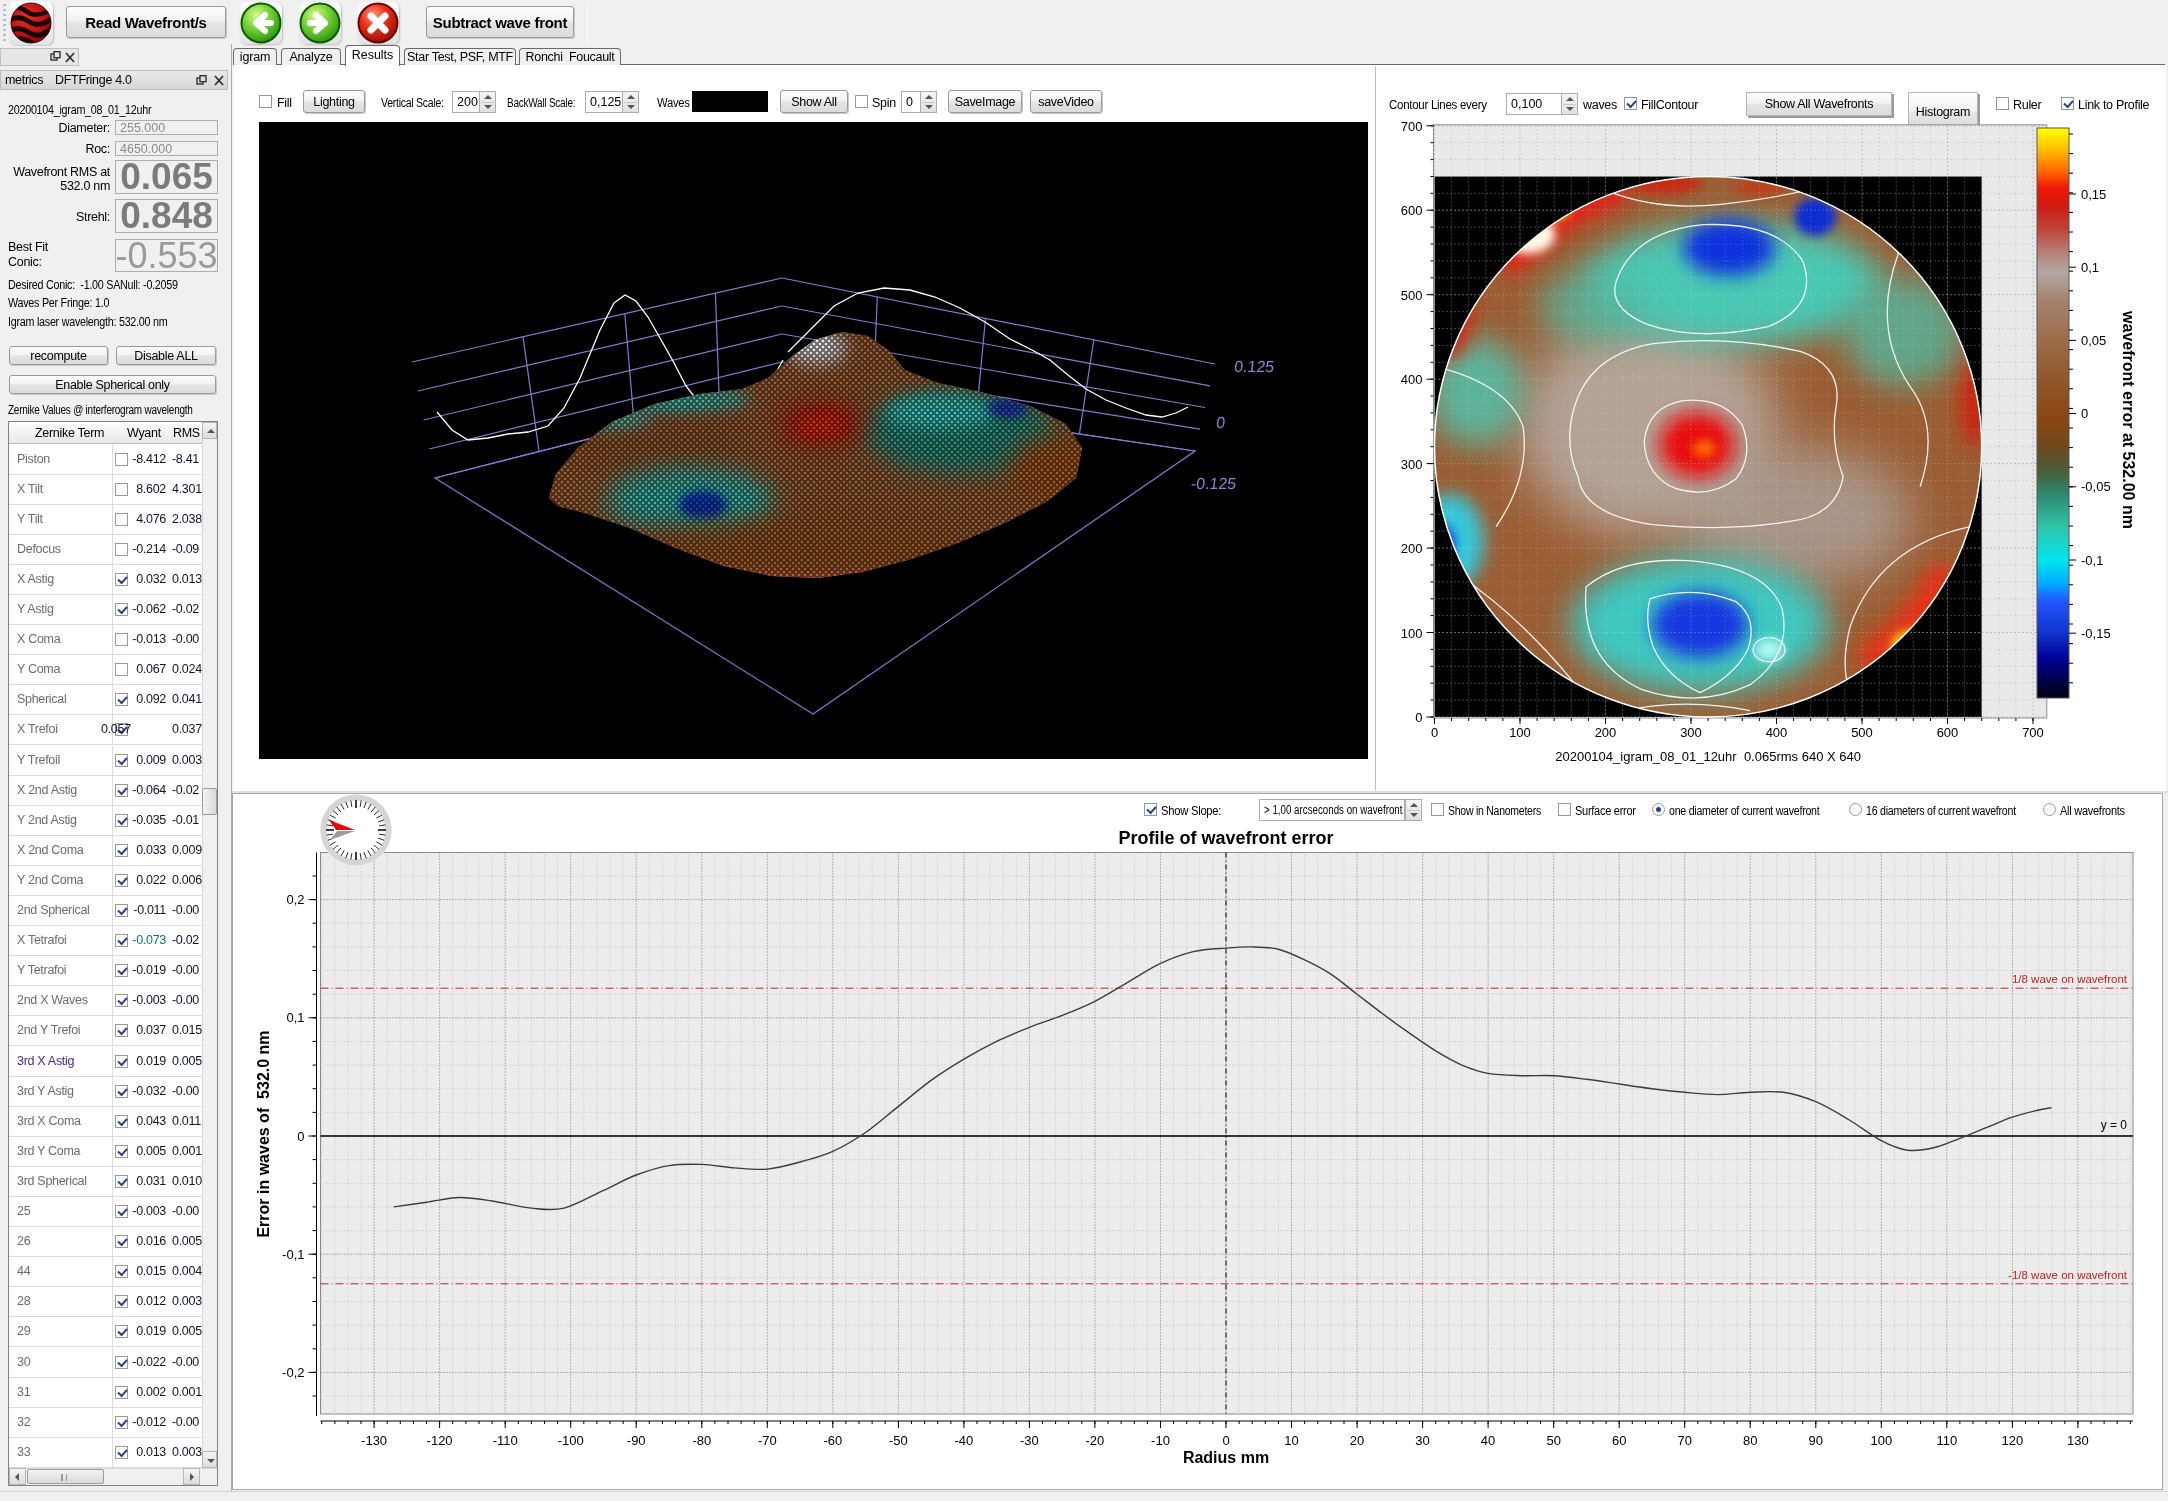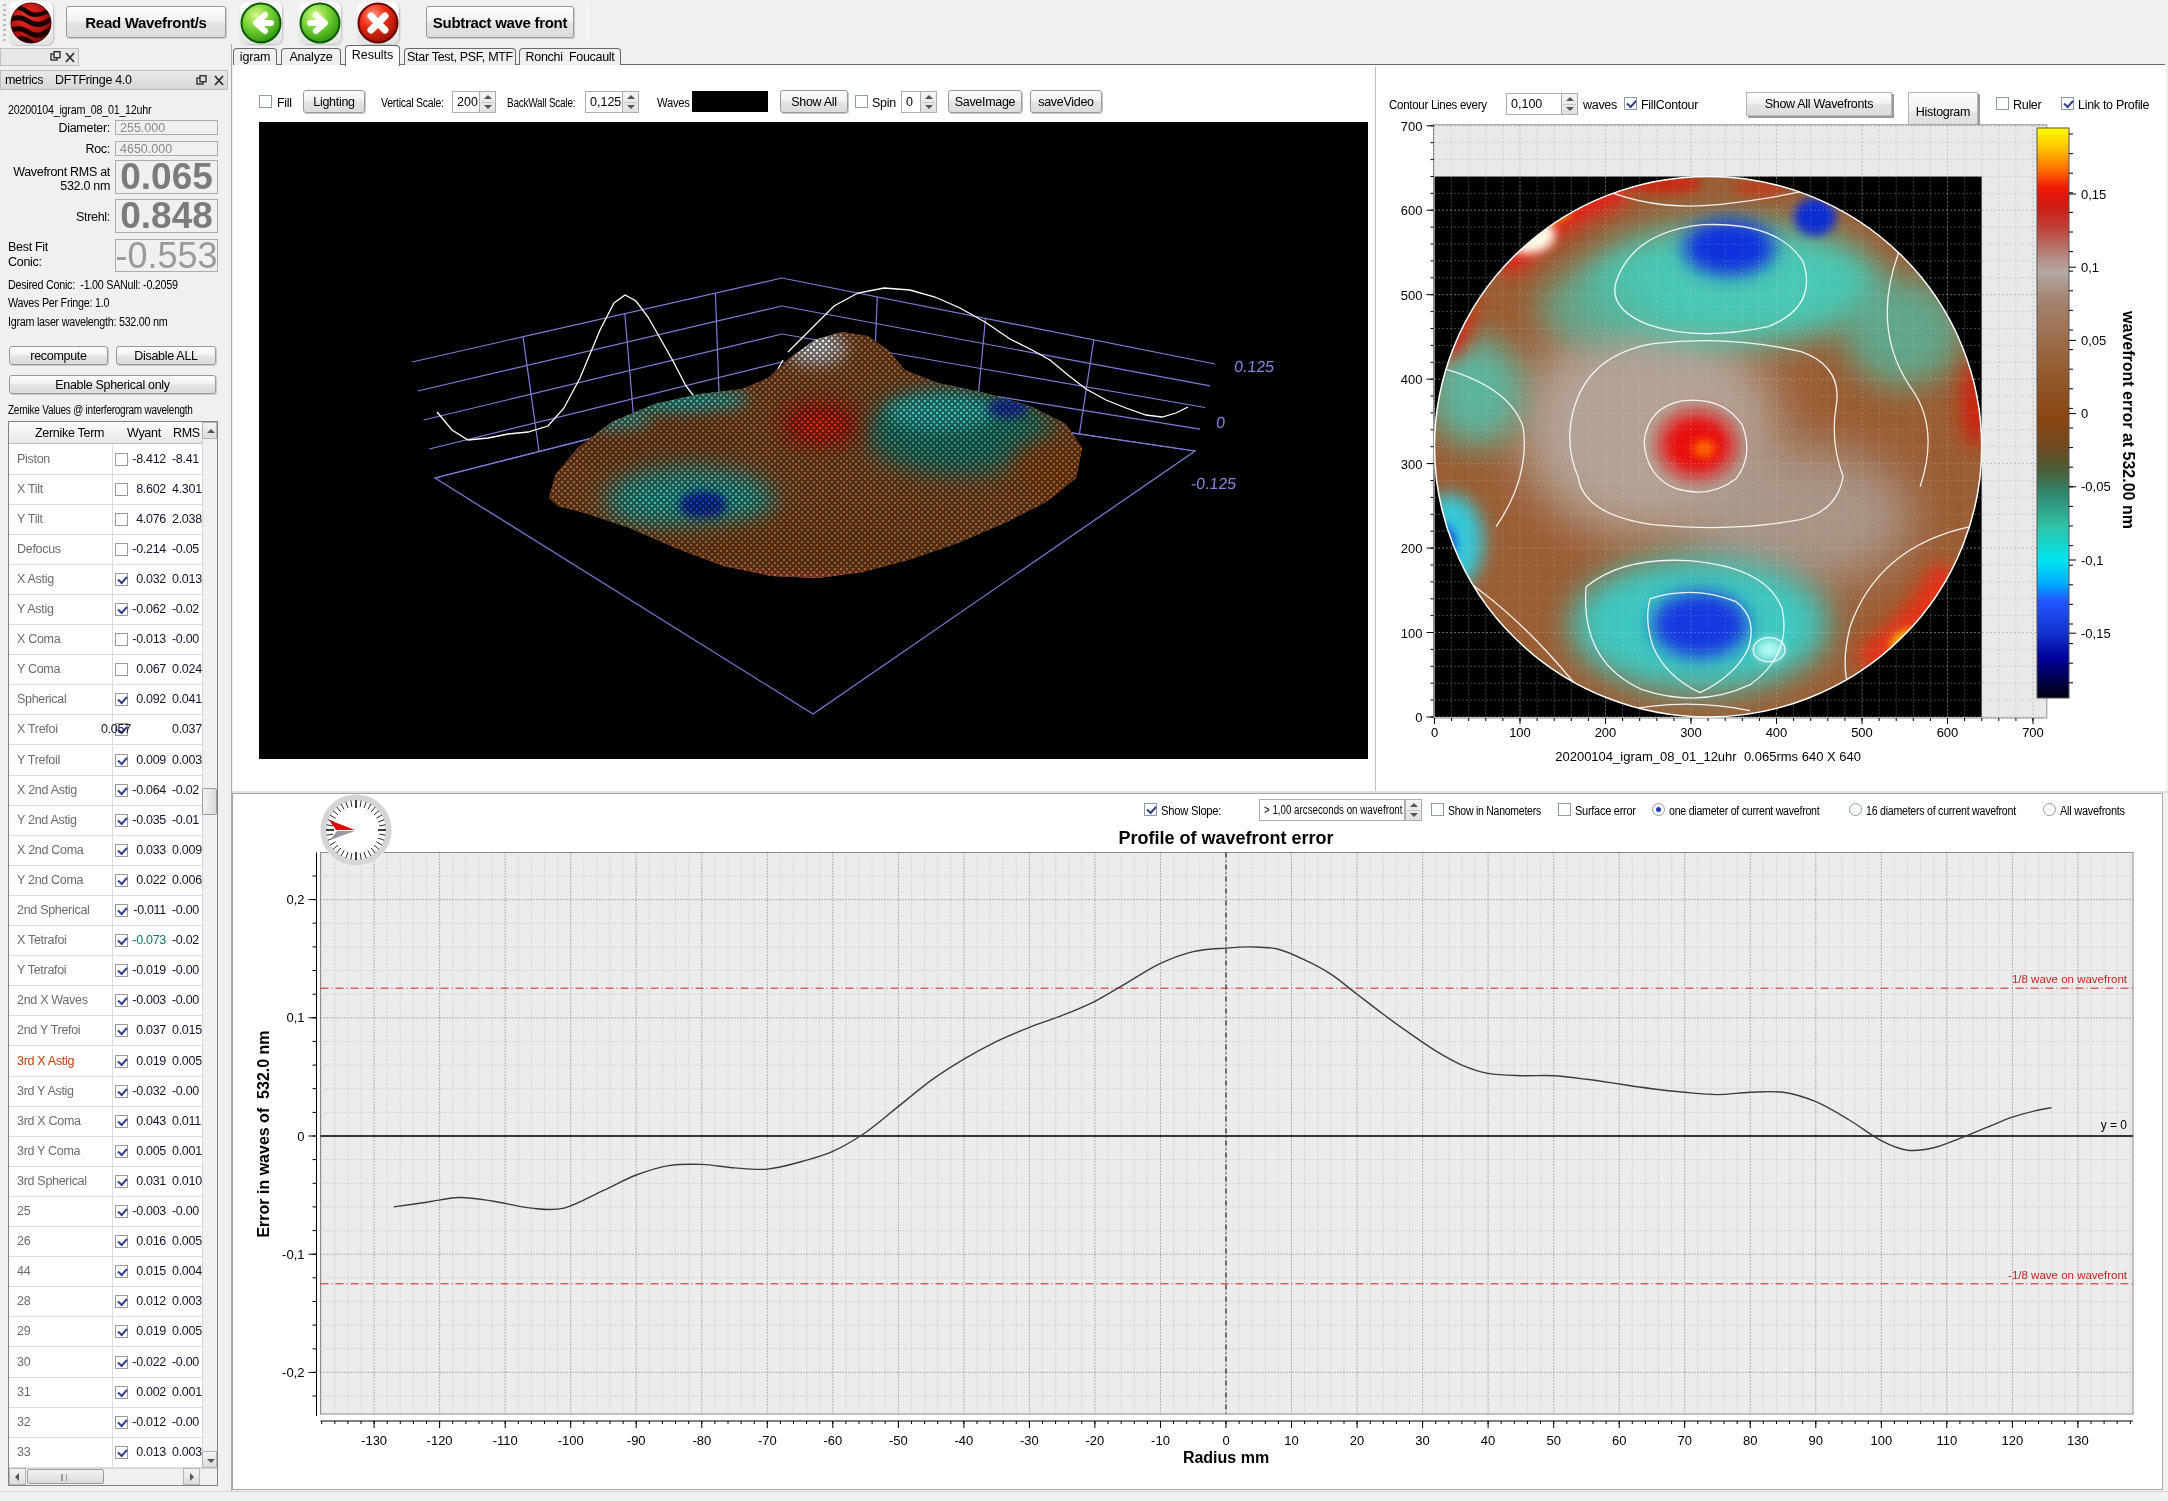--- a/index.html
+++ b/index.html
@@ -141,21 +141,21 @@
 <div class="abs" style="left:103px;top:82.7px;width:1px;height:30.1px;background:#dcdcdc"></div>
 <div class="lbl" style="left:8px;top:89.7px;color:#6b6b73">Y Tilt</div>
 <div class="chk" style="left:106px;top:90.7px;border:1px solid #9a9a9a"></div>
 <div class="lbl" style="left:92px;top:89.7px;width:65px;text-align:right;color:#10142e">4.076</div>
 <div class="lbl" style="left:163px;top:89.7px;width:39px;overflow:hidden;color:#10142e">2.038</div>
 <div class="abs" style="left:0;top:112.8px;width:194px;height:30.1px;border-bottom:1px solid #dcdcdc"></div>
 <div class="abs" style="left:103px;top:112.8px;width:1px;height:30.1px;background:#dcdcdc"></div>
 <div class="lbl" style="left:8px;top:119.8px;color:#6b6b73">Defocus</div>
 <div class="chk" style="left:106px;top:120.8px;border:1px solid #9a9a9a"></div>
 <div class="lbl" style="left:92px;top:119.8px;width:65px;text-align:right;color:#10142e">-0.214</div>
-<div class="lbl" style="left:163px;top:119.8px;width:39px;overflow:hidden;color:#10142e">-0.05</div>
+<div class="lbl" style="left:163px;top:119.8px;width:39px;overflow:hidden;color:#10142e">-0.09</div>
 <div class="abs" style="left:0;top:142.9px;width:194px;height:30.1px;border-bottom:1px solid #dcdcdc"></div>
 <div class="abs" style="left:103px;top:142.9px;width:1px;height:30.1px;background:#dcdcdc"></div>
 <div class="lbl" style="left:8px;top:149.9px;color:#6b6b73">X Astig</div>
 <div class="chk on" style="left:106px;top:150.9px;border:1px solid #9a9a9a"></div>
 <div class="lbl" style="left:92px;top:149.9px;width:65px;text-align:right;color:#10142e">0.032</div>
 <div class="lbl" style="left:163px;top:149.9px;width:39px;overflow:hidden;color:#10142e">0.013</div>
 <div class="abs" style="left:0;top:173.0px;width:194px;height:30.1px;border-bottom:1px solid #dcdcdc"></div>
 <div class="abs" style="left:103px;top:173.0px;width:1px;height:30.1px;background:#dcdcdc"></div>
 <div class="lbl" style="left:8px;top:180.0px;color:#6b6b73">Y Astig</div>
 <div class="chk on" style="left:106px;top:181.0px;border:1px solid #9a9a9a"></div>
@@ -240,21 +240,21 @@
 <div class="lbl" style="left:92px;top:571.3px;width:65px;text-align:right;color:#10142e">-0.003</div>
 <div class="lbl" style="left:163px;top:571.3px;width:39px;overflow:hidden;color:#10142e">-0.00</div>
 <div class="abs" style="left:0;top:594.4px;width:194px;height:30.1px;border-bottom:1px solid #dcdcdc"></div>
 <div class="abs" style="left:103px;top:594.4px;width:1px;height:30.1px;background:#dcdcdc"></div>
 <div class="lbl" style="left:8px;top:601.4px;color:#6b6b73">2nd Y Trefoi</div>
 <div class="chk on" style="left:106px;top:602.4px;border:1px solid #9a9a9a"></div>
 <div class="lbl" style="left:92px;top:601.4px;width:65px;text-align:right;color:#10142e">0.037</div>
 <div class="lbl" style="left:163px;top:601.4px;width:39px;overflow:hidden;color:#10142e">0.015</div>
 <div class="abs" style="left:0;top:624.5px;width:194px;height:30.1px;border-bottom:1px solid #dcdcdc"></div>
 <div class="abs" style="left:103px;top:624.5px;width:1px;height:30.1px;background:#dcdcdc"></div>
-<div class="lbl" style="left:8px;top:631.5px;color:#c2410c">3rd X Astig</div>
+<div class="lbl" style="left:8px;top:631.5px;color:#4c1d95">3rd X Astig</div>
 <div class="chk on" style="left:106px;top:632.5px;border:1px solid #9a9a9a"></div>
 <div class="lbl" style="left:92px;top:631.5px;width:65px;text-align:right;color:#10142e">0.019</div>
 <div class="lbl" style="left:163px;top:631.5px;width:39px;overflow:hidden;color:#10142e">0.005</div>
 <div class="abs" style="left:0;top:654.6px;width:194px;height:30.1px;border-bottom:1px solid #dcdcdc"></div>
 <div class="abs" style="left:103px;top:654.6px;width:1px;height:30.1px;background:#dcdcdc"></div>
 <div class="lbl" style="left:8px;top:661.6px;color:#6b6b73">3rd Y Astig</div>
 <div class="chk on" style="left:106px;top:662.6px;border:1px solid #9a9a9a"></div>
 <div class="lbl" style="left:92px;top:661.6px;width:65px;text-align:right;color:#10142e">-0.032</div>
 <div class="lbl" style="left:163px;top:661.6px;width:39px;overflow:hidden;color:#10142e">-0.00</div>
 <div class="abs" style="left:0;top:684.7px;width:194px;height:30.1px;border-bottom:1px solid #dcdcdc"></div>

